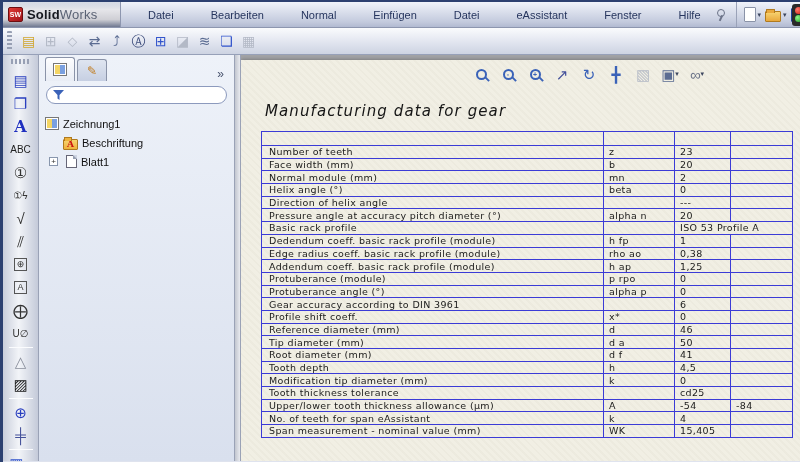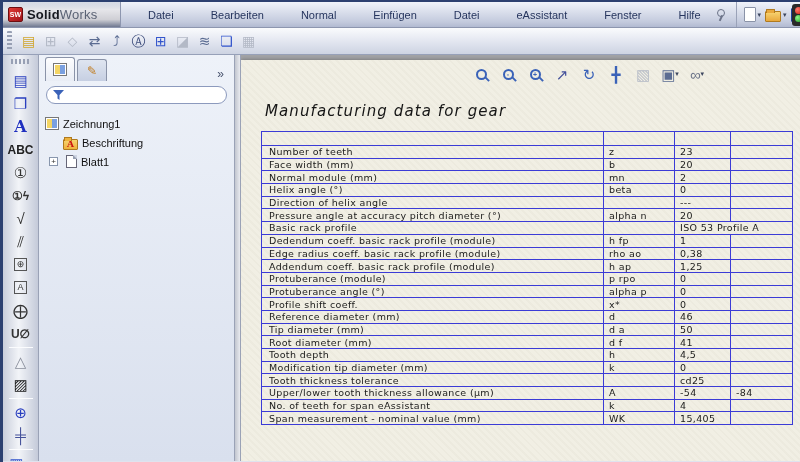--- a/index.html
+++ b/index.html
@@ -45,21 +45,21 @@
   .t2btn.disabled span { color:#b3b9c6 !important; }
 
   
   .content { display:flex; height:406px; }
 
   
   .cmdbar { width:36px; background:linear-gradient(90deg,#c9cedb,#f2f4f8 45%,#c4cad9); border-right:1px solid #9aa2b6; padding-top:4px; overflow:hidden; }
   .vgrip { height:5px; width:20px; margin:0 auto 5px auto; background:repeating-linear-gradient(90deg,#98a0b4 0 2px,transparent 2px 4px); }
   .cbtn { width:28px; height:23px; margin:0 auto; display:flex; align-items:center; justify-content:center; }
   .cbtn span { font-size:15px; line-height:1; }
-  .cbtn .small { font-size:12px; font-weight:bold; }
+  .cbtn .small { font-size:10px; font-weight:normal; }
   .cbtn .boxed { border:1px solid #555; font-size:9px; padding:0 2px; line-height:11px; }
   .cbtn .serifA { font-family:"DejaVu Serif",serif; font-weight:bold; font-size:16px; }
   .csep { width:24px; height:1px; background:#aab0bf; border-bottom:1px solid #fbfcfe; margin:2px auto; }
   .cdd { font-size:7px; color:#3c465f; margin-left:1px; }
 
   
   .treepanel { width:196px; background:linear-gradient(#eef2f9,#d9e0ee); border-right:1px solid #9aa2b6; position:relative; }
   .ptabs { display:flex; align-items:flex-end; height:26px; padding:3px 4px 0 6px; }
   .ptab { width:30px; height:22px; border:1px solid #8a93a8; border-bottom:none; border-radius:3px 3px 0 0; background:linear-gradient(#dfe5f0,#c6cfe2); display:flex; align-items:center; justify-content:center; margin-right:2px; }
   .ptab.active { background:linear-gradient(#fdfdfe,#e9edf5); height:24px; }
@@ -398,20 +398,26 @@
                 <td class="c3">0</td>
                 <td class="c4"></td>
               </tr>
               <tr>
                 <td class="c1">Protuberance angle (°)</td>
                 <td class="c2">alpha p</td>
                 <td class="c3">0</td>
                 <td class="c4"></td>
               </tr>
               <tr>
+                <td class="c1">Gear accuracy according to DIN 3961</td>
+                <td class="c2"></td>
+                <td class="c3">6</td>
+                <td class="c4"></td>
+              </tr>
+              <tr>
                 <td class="c1">Profile shift coeff.</td>
                 <td class="c2">x*</td>
                 <td class="c3">0</td>
                 <td class="c4"></td>
               </tr>
               <tr>
                 <td class="c1">Reference diameter (mm)</td>
                 <td class="c2">d</td>
                 <td class="c3">46</td>
                 <td class="c4"></td>

